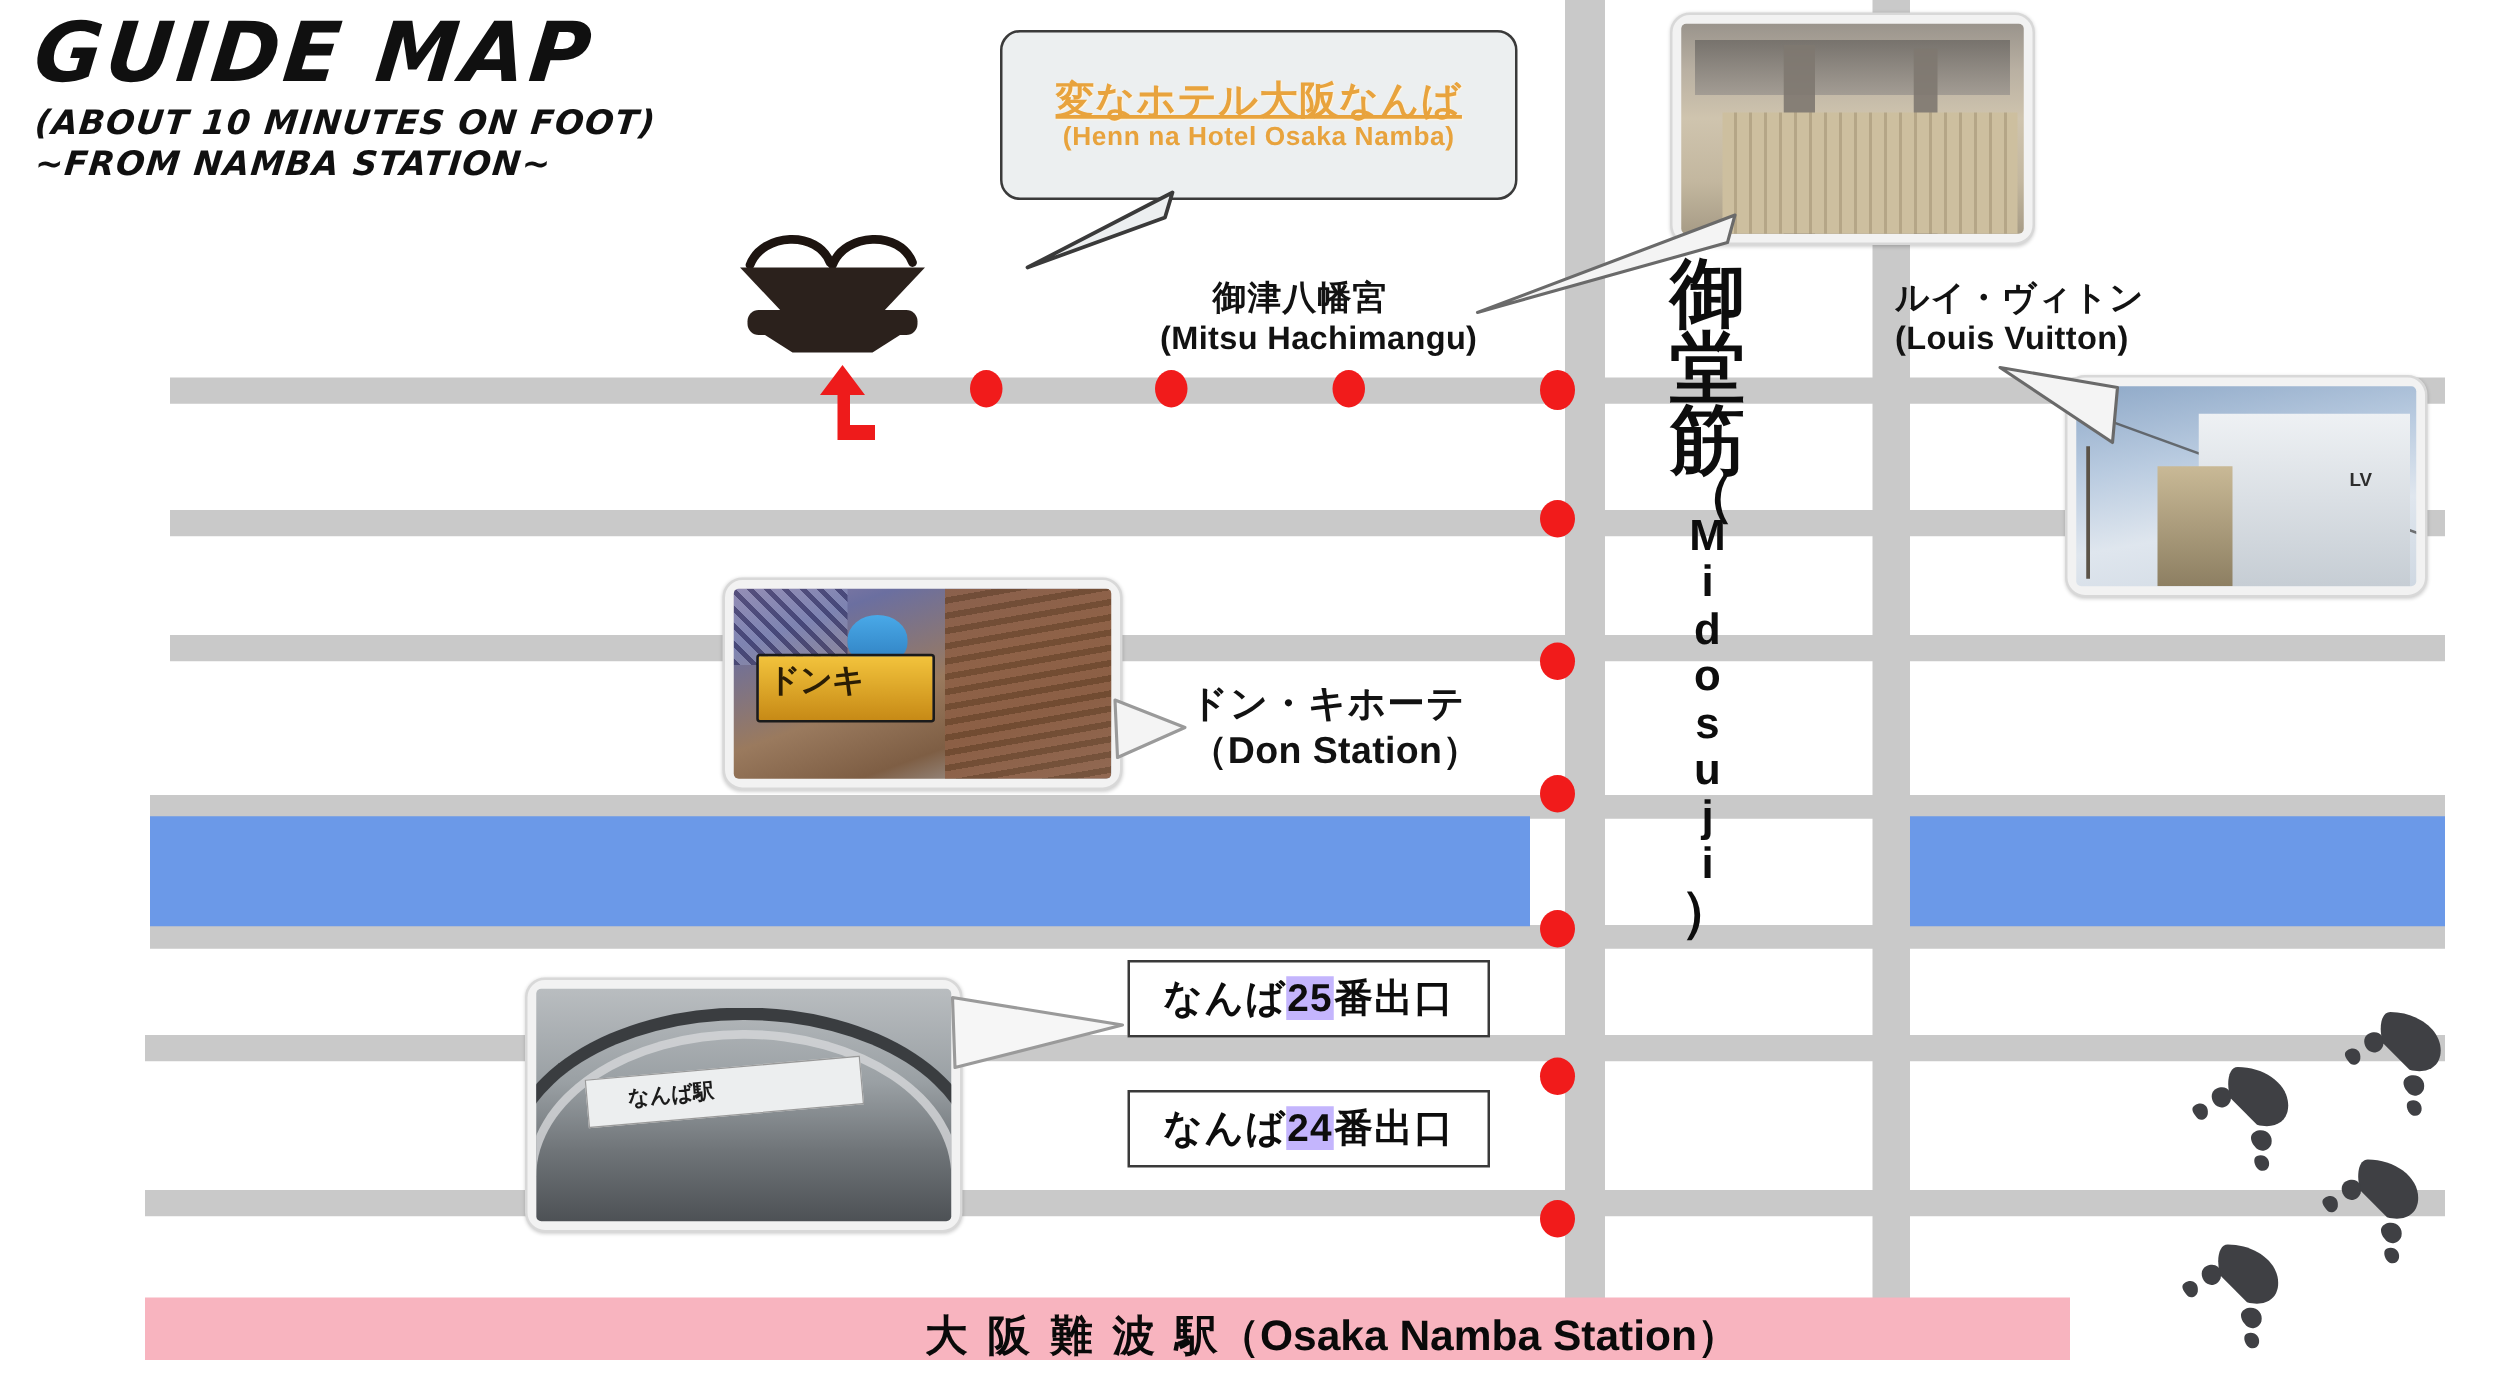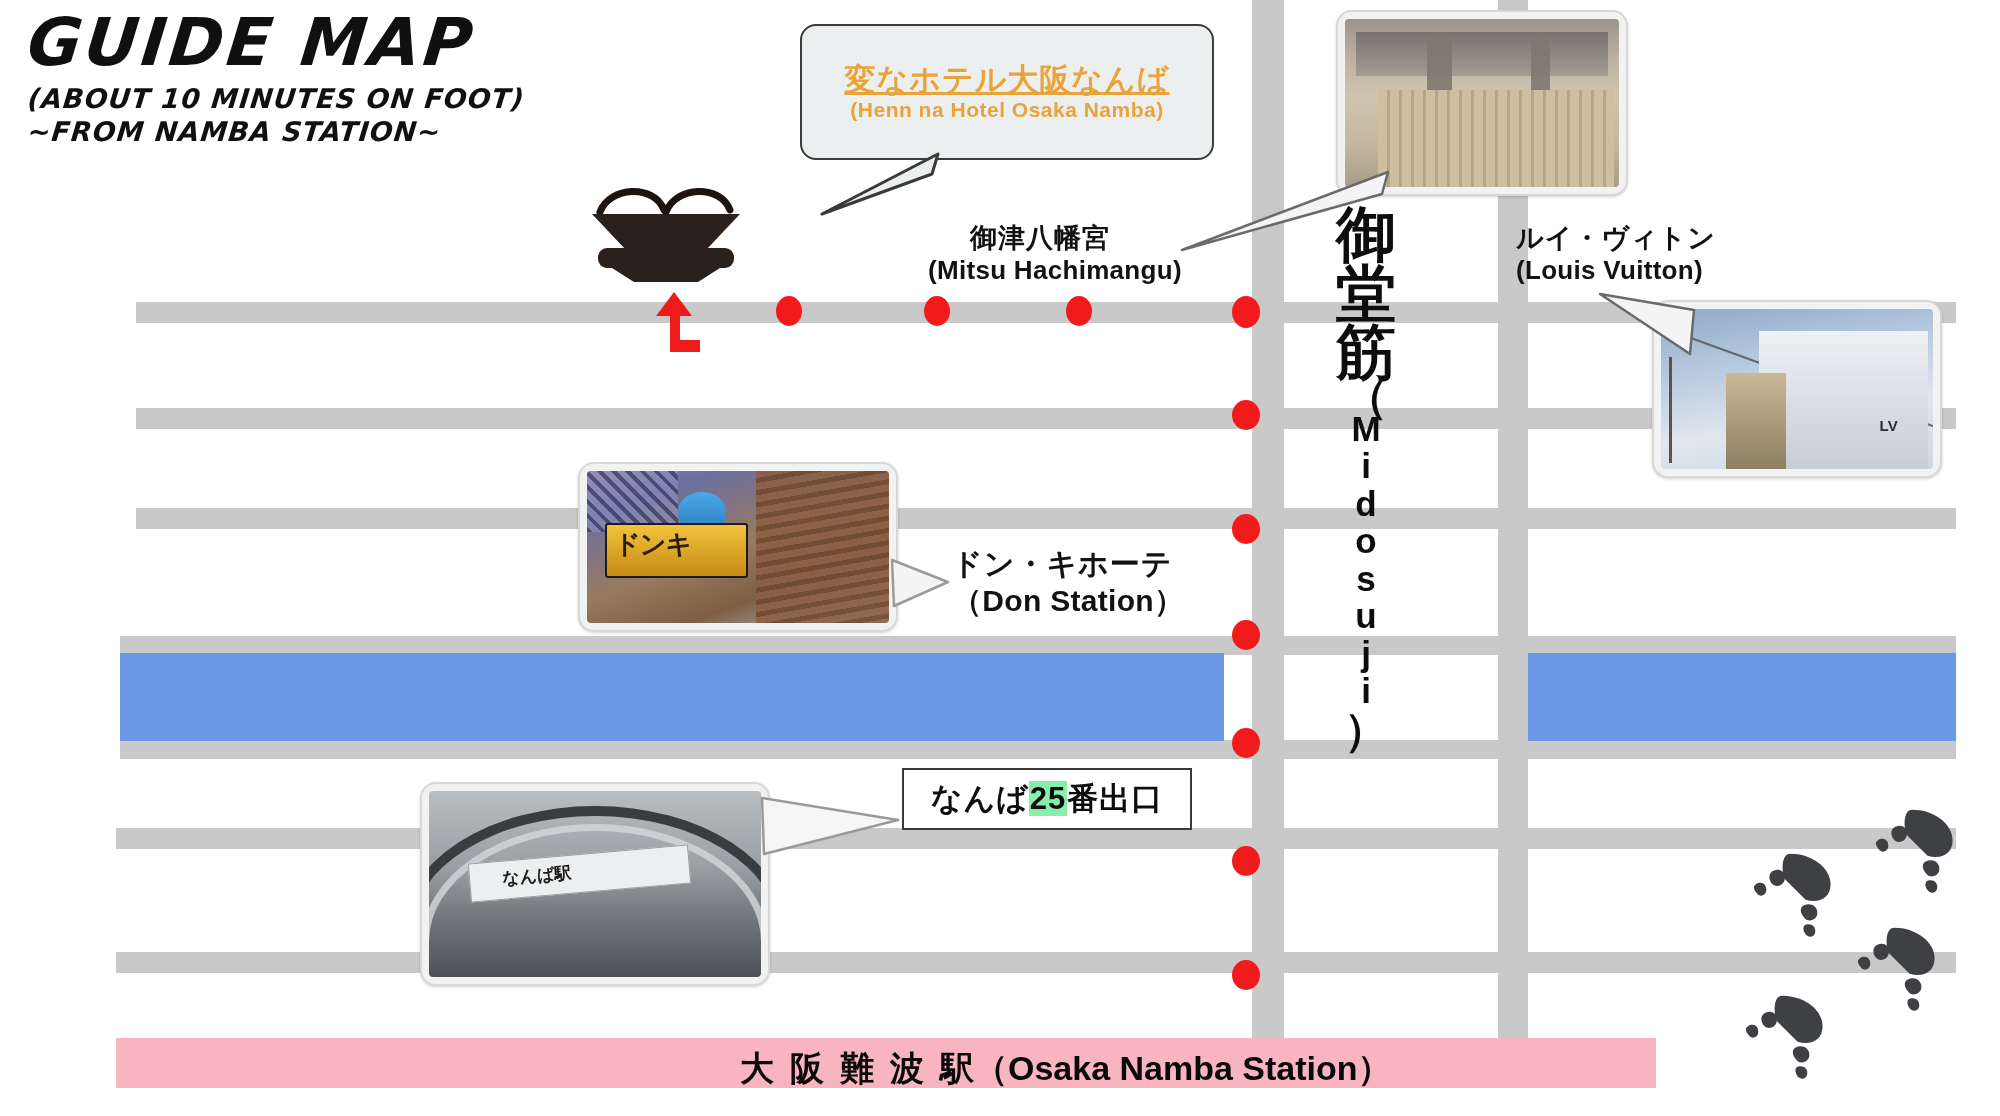--- a/index.html
+++ b/index.html
@@ -38,21 +38,21 @@
      background:linear-gradient(180deg,#6f6b66,#9d9790);opacity:.85;}
   .ph-shrine .col{position:absolute;background:#7e7870;opacity:.9;}
   .ph-shrine .fence{position:absolute;left:12%;bottom:0;width:86%;height:58%;
      background:repeating-linear-gradient(90deg,#cdbf9f 0 9px,#b5a687 9px 12px);}
   
   .ph-lv{background:linear-gradient(170deg,#8fa9c8 0%,#b9cbe0 35%,#dfe6ee 65%,#cfd8e2 100%);}
   .ph-lv .bld{position:absolute;right:2%;top:14%;width:62%;height:86%;
      background:linear-gradient(180deg,#eef1f4,#c6cdd4);}
   .ph-lv .bld2{position:absolute;left:24%;top:40%;width:22%;height:60%;
      background:linear-gradient(180deg,#c9b996,#8d7f62);}
-  .ph-lv .lvmark{position:absolute;right:13%;top:42%;color:#2d2d2d;font-size:15px;font-weight:bold;margin-top:41px;}
+  .ph-lv .lvmark{position:absolute;right:13%;top:42%;color:#2d2d2d;font-size:15px;font-weight:bold;}
   .ph-lv .wire{position:absolute;left:-4%;top:8%;width:115%;height:2px;background:#4a4a4a;
      transform:rotate(20deg);transform-origin:left top;opacity:.75;}
   .ph-lv .tree{position:absolute;left:3%;top:30%;width:3px;height:66%;background:#5b5348;}
   
   .ph-donki{background:linear-gradient(160deg,#8e7fa6 0%,#6b6fa0 18%,#9a7a5e 50%,#7e5e44 72%,#b8c4d2 100%);}
   .ph-donki .sign{position:absolute;left:6%;top:34%;width:46%;height:34%;
      background:linear-gradient(180deg,#f2c33c,#c78a16);border:2px solid #1b1b1b;border-radius:3px;}
   .ph-donki .signtxt{position:absolute;left:9%;top:37%;width:42%;color:#2a1d05;font-weight:bold;
      font-size:26px;letter-spacing:-1px;}
   .ph-donki .penguin{position:absolute;left:30%;top:14%;width:16%;height:26%;border-radius:50% 50% 45% 45%;
@@ -84,21 +84,21 @@
   .vert .lat{font-size:35px;line-height:1.07;}
 
   
   .river-text{position:absolute;color:#0a0a0a;font-weight:bold;font-size:58px;letter-spacing:1px;
     white-space:nowrap;text-shadow:2px 2px 0 rgba(255,255,255,.35);}
 
   
   .exitbox{position:absolute;background:#fff;border:2.5px solid #3a3a3a;display:flex;align-items:center;
     justify-content:center;box-sizing:border-box;}
   .exitbox span{font-size:31px;font-weight:bold;color:#0d0d0d;letter-spacing:1px;}
-  .hl{background:#86efac;padding:0 1px;}
+  .hl{background:#c4b5fd;padding:0 1px;}
 
   
   .station-text{position:absolute;color:#0a0a0a;font-weight:bold;font-size:34px;white-space:nowrap;}
   .station-text .kanji{letter-spacing:16px;}
 
   
   .dot{position:absolute;background:#f11b1b;border-radius:50%;}
   .arrow-red{position:absolute;}
 
   
@@ -258,20 +258,23 @@
   </div>
   <div class="tail" style="left:760px;top:790px;width:142px;height:70px;">
     <svg width="142" height="70" viewBox="0 0 142 70">
       <path d="M2 8 L138 30 L4 64 Z" fill="#f6f6f6" stroke="#9a9a9a" stroke-width="2.5" stroke-linejoin="round"></path>
     </svg>
   </div>
 
   <div class="exitbox" style="left:902px;top:768px;width:290px;height:62px;">
     <span><span>なんば</span><span class="hl">25</span><span>番出口</span></span>
   </div>
+  <div class="exitbox" style="left:902px;top:872px;width:290px;height:62px;">
+    <span><span>なんば</span><span class="hl">24</span><span>番出口</span></span>
+  </div>
 
   <div class="station-text" style="left:740px;top:1046px;">
     <span class="kanji">大阪難波</span><span>駅</span><span>（Osaka Namba Station）</span>
   </div>
 
   <div class="foot" style="left:1870px;top:800px;width:96px;height:100px;">
     <svg width="96" height="100" viewBox="0 0 100 100">
       <path d="M44 8 C66 8 86 22 86 40 C86 54 74 60 60 56 L38 34 C34 22 36 8 44 8 Z" fill="#3f4044"></path>
       <path d="M26 26 C34 22 40 28 38 36 C36 42 28 44 24 38 C21 33 22 28 26 26 Z" fill="#3f4044"></path>
       <path d="M8 40 C14 36 20 40 19 47 C18 52 12 54 9 49 C6 45 5 42 8 40 Z" fill="#3f4044"></path>

